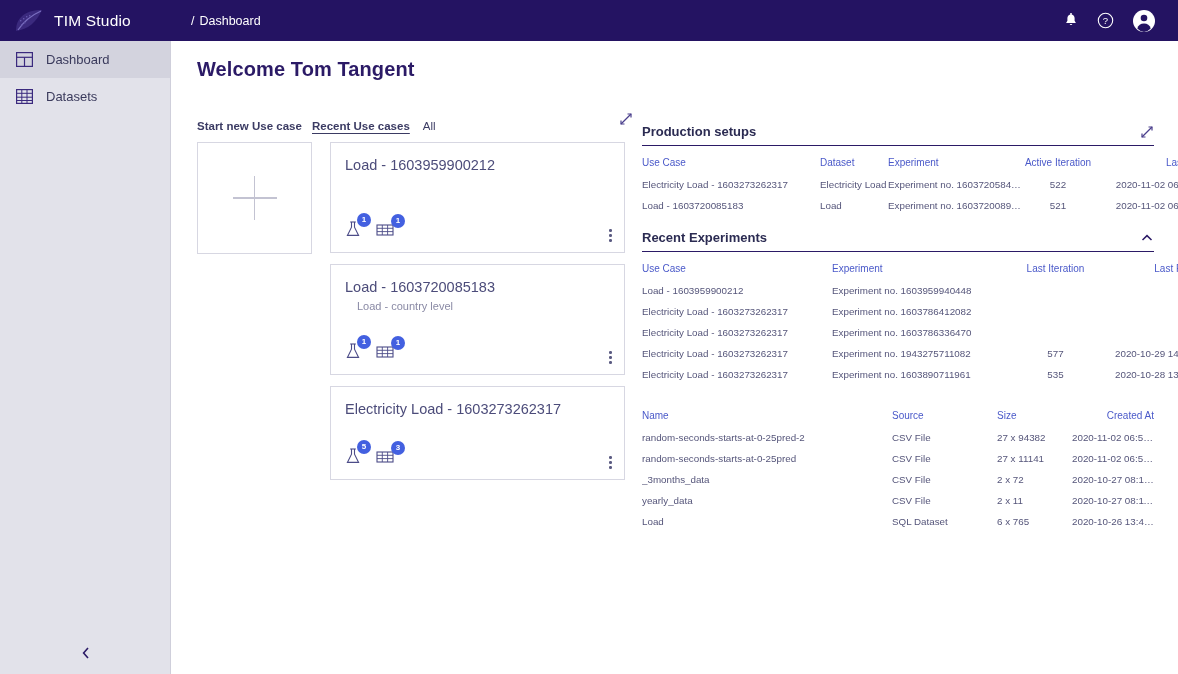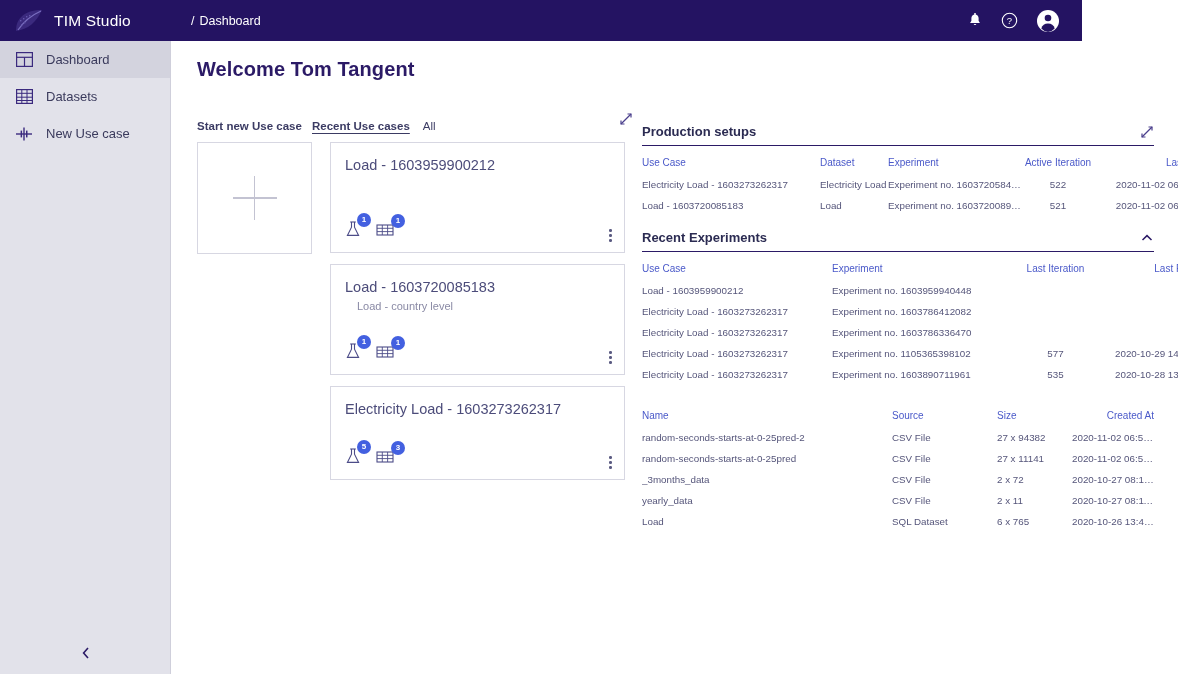--- a/index.html
+++ b/index.html
@@ -6,21 +6,21 @@
   html, body {
     width: 1178px; height: 674px;
     font-family: "Liberation Sans", sans-serif;
     background: #ffffff;
     overflow: hidden;
   }
   .app { position: relative; width: 1178px; height: 674px; }
 
   
   .topbar {
-    position: absolute; top: 0; left: 0; width: 1082px; height: 41px;
+    position: absolute; top: 0; left: 0; width: 1178px; height: 41px;
     background: #241362; display: flex; align-items: center;
   }
   .logo-wrap { width: 171px; height: 41px; display: flex; align-items: center; padding-left: 12px; }
   .logo-mark { width: 34px; height: 28px; flex: none; }
   .logo-text {
     color: #ffffff; font-size: 15.5px; letter-spacing: .2px; margin-left: 8px;
     white-space: nowrap;
   }
   .breadcrumb {
     color: #d9d6e8; font-size: 12.5px; margin-left: 20px; display: flex; gap: 5px;
@@ -190,31 +190,20 @@
           <line x1="0.6" y1="4.3" x2="16.4" y2="4.3" stroke="#3b2a7e" stroke-width="1"></line>
           <line x1="0.6" y1="8.2" x2="16.4" y2="8.2" stroke="#3b2a7e" stroke-width="1"></line>
           <line x1="0.6" y1="11.5" x2="16.4" y2="11.5" stroke="#3b2a7e" stroke-width="1"></line>
           <line x1="5.8" y1="0.6" x2="5.8" y2="14.4" stroke="#3b2a7e" stroke-width="1"></line>
           <line x1="11" y1="0.6" x2="11" y2="14.4" stroke="#3b2a7e" stroke-width="1"></line>
         </svg>
       </span>
       <span>Datasets</span>
     </div>
 
-    <div class="side-item">
-      <span class="side-ico">
-        <svg width="18" height="16" viewBox="0 0 18 16">
-          <line x1="1" y1="8" x2="17" y2="8" stroke="#3b2a7e" stroke-width="1.4"></line>
-          <line x1="9" y1="1.5" x2="9" y2="14.5" stroke="#3b2a7e" stroke-width="1.4"></line>
-          <rect x="5.6" y="4.6" width="1.5" height="6.8" fill="#3b2a7e"></rect>
-          <rect x="11" y="4.6" width="1.5" height="6.8" fill="#3b2a7e"></rect>
-        </svg>
-      </span>
-      <span>New Use case</span>
-    </div>
 
     <div class="collapse-btn">
       <svg width="10" height="14" viewBox="0 0 10 14">
         <polyline points="7,2 2.6,7 7,12" fill="none" stroke="#2b1a66" stroke-width="1.6"></polyline>
       </svg>
     </div>
   </div>
 
   <div class="main">
 
@@ -420,21 +409,21 @@
               <td class="ar"></td>
             </tr>
             <tr>
               <td>Electricity Load - 1603273262317</td>
               <td>Experiment no. 1603786336470</td>
               <td class="ac"></td>
               <td class="ar"></td>
             </tr>
             <tr>
               <td>Electricity Load - 1603273262317</td>
-              <td>Experiment no. 1105365398102</td>
+              <td>Experiment no. 1943275711082</td>
               <td class="ac">577</td>
               <td class="ar">2020-10-29 14:16:06</td>
             </tr>
             <tr>
               <td>Electricity Load - 1603273262317</td>
               <td>Experiment no. 1603890711961</td>
               <td class="ac">535</td>
               <td class="ar">2020-10-28 13:54:45</td>
             </tr>
           </tbody>

